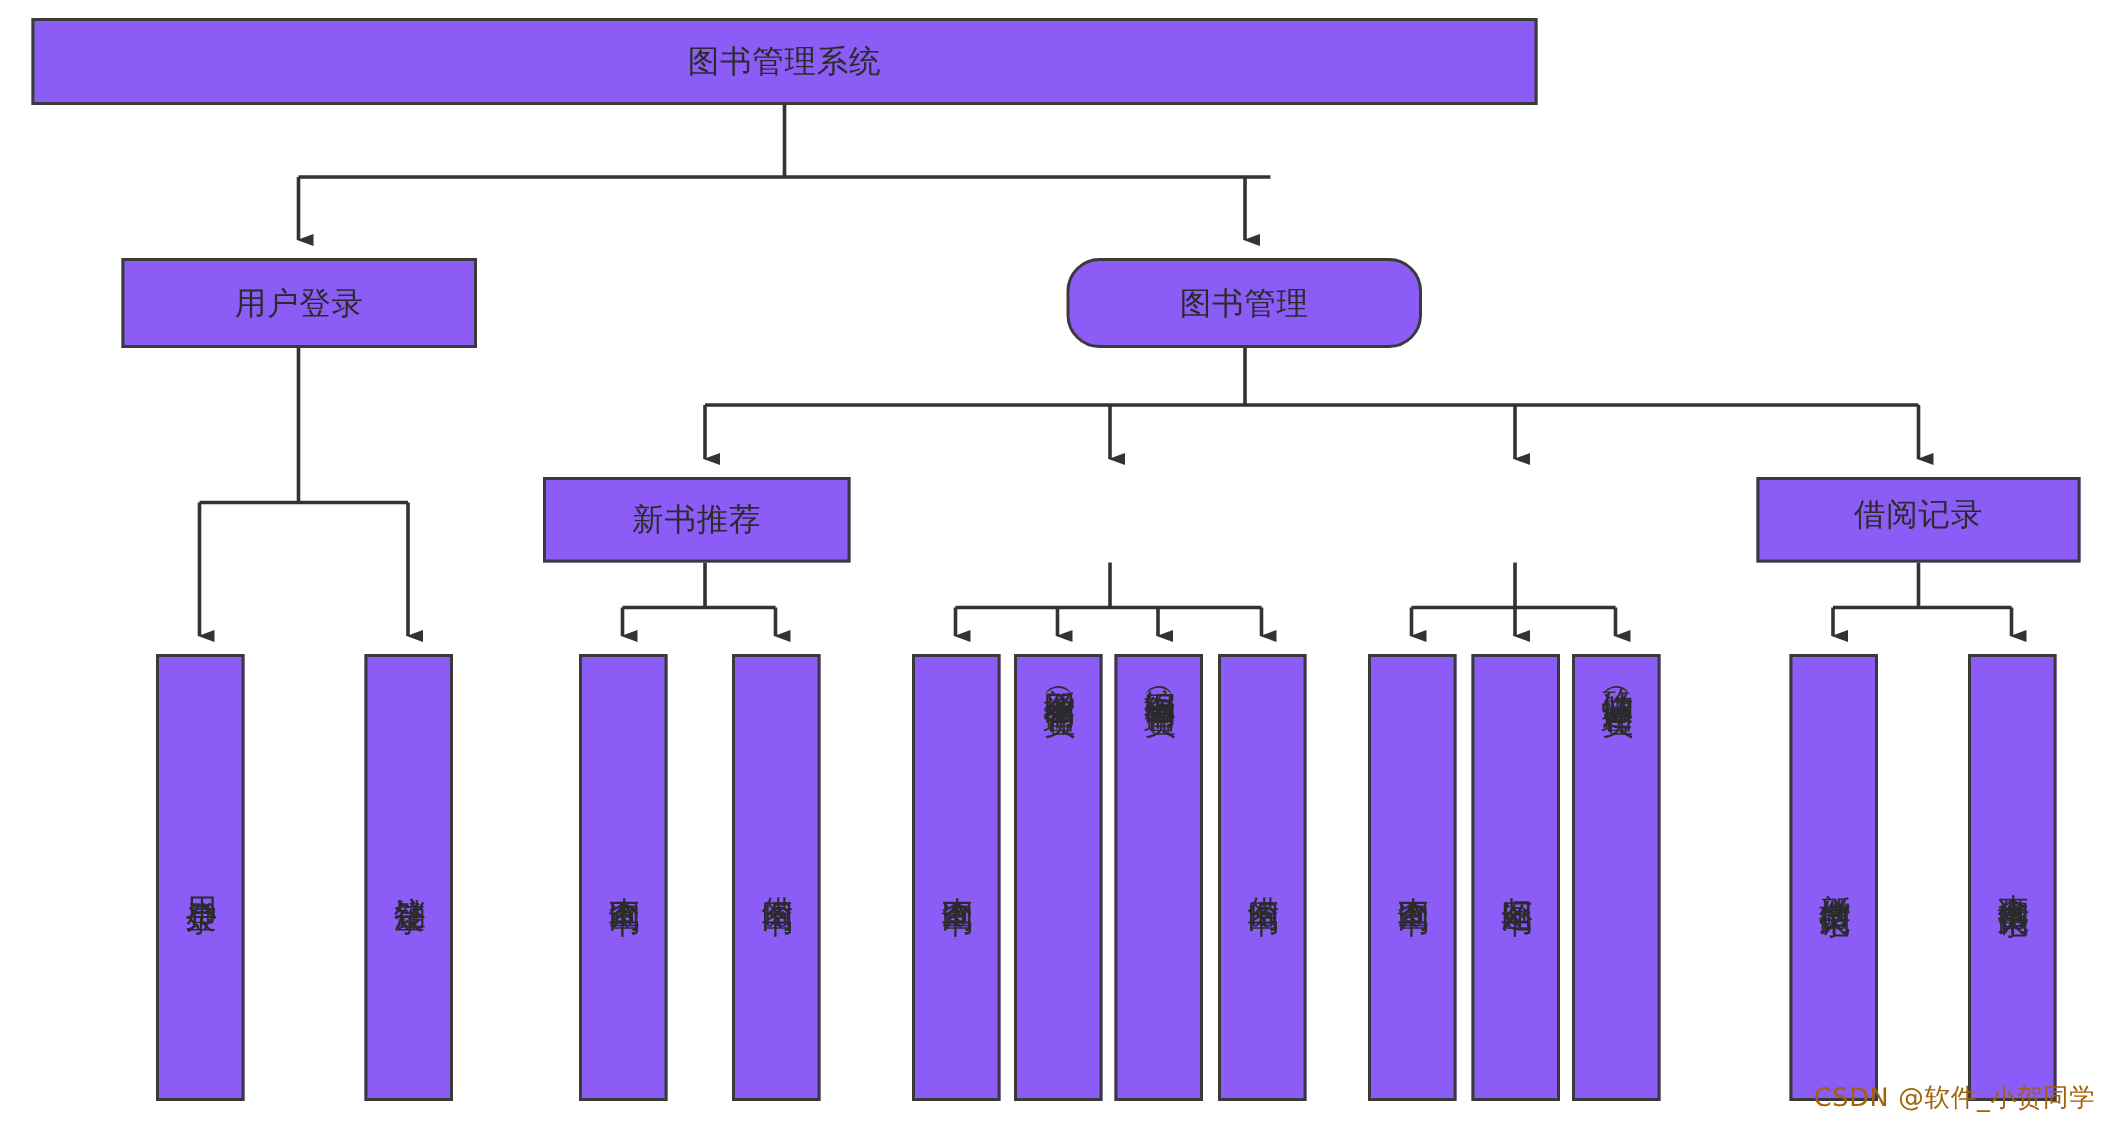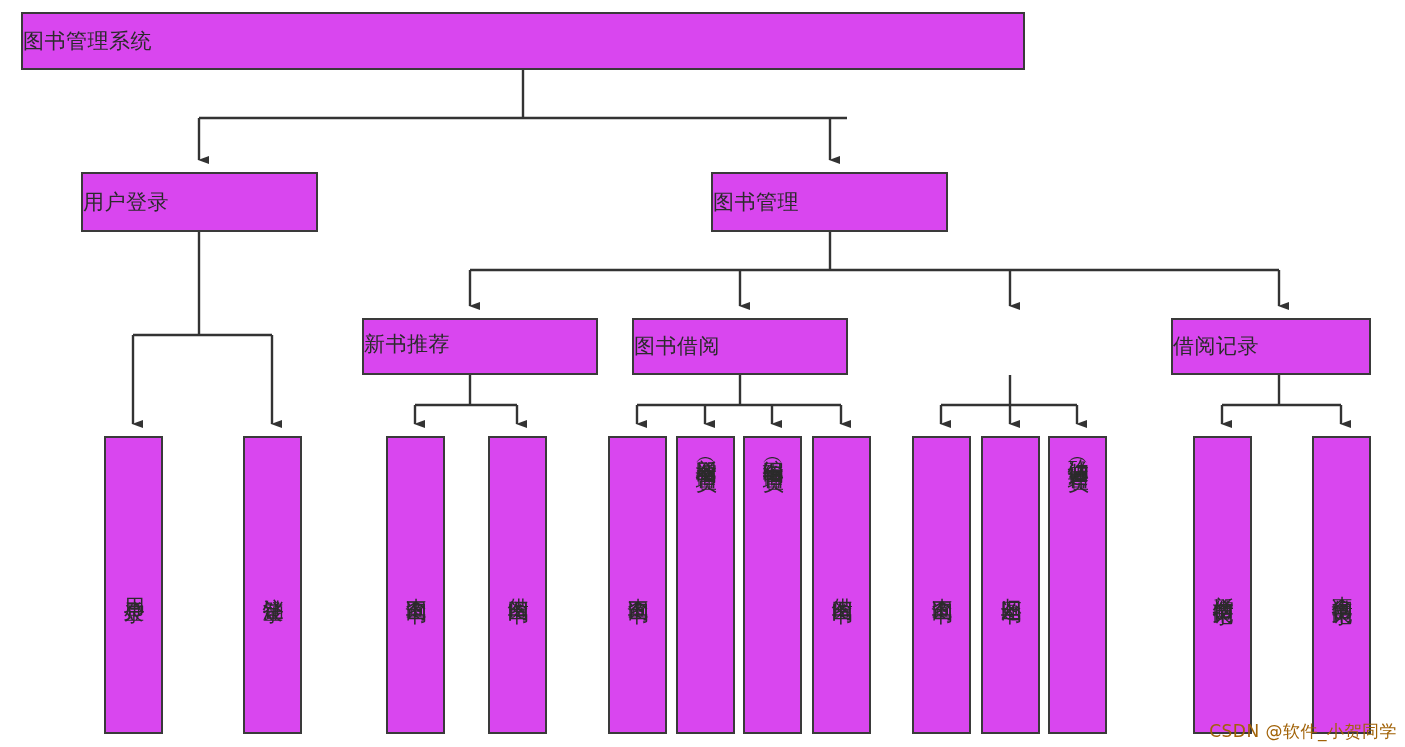--- a/index.html
+++ b/index.html
@@ -9,24 +9,25 @@
     font-family:"DejaVu Sans","Liberation Sans",sans-serif;
     overflow:hidden;
   }
   #canvas{position:relative;width:1405px;height:747px;}
 
   svg.connectors{position:absolute;left:0;top:0;width:1405px;height:747px;pointer-events:none;}
 
   .node{
     position:absolute;
     box-sizing:border-box;
-    background:#d946ef;
+    background:#8b5cf6;
     border:2px solid #3a3a3a;
     display:flex;
     align-items:center;
+    justify-content:center;
     color:#2b2b2b;
   }
   .node .label{
     display:block;
     text-align:center;
     line-height:1.18;
     letter-spacing:0.5px;
   }
   .node.horiz .label{
     font-size:21px;
@@ -112,31 +113,28 @@
     </g>
   </svg>
 
   <div class="node horiz" style="left:21px;top:12px;width:1004px;height:58px;">
     <span class="label">图书管理系统</span>
   </div>
 
   <div class="node horiz" style="left:81px;top:172px;width:237px;height:60px;">
     <span class="label">用户登录</span>
   </div>
-  <div class="node horiz" style="left:711px;top:172px;width:237px;height:60px;">
+  <div class="node horiz" style="left:711px;top:172px;width:237px;height:60px;border-radius:22px;">
     <span class="label">图书管理</span>
   </div>
 
-  <div class="node horiz" style="left:362px;top:318px;width:236px;height:57px;font-family:Liberation Mono, monospace;">
+  <div class="node horiz" style="left:362px;top:318px;width:205px;height:57px;">
     <span class="label">新书推荐</span>
   </div>
-  <div class="node horiz" style="left:632px;top:318px;width:216px;height:57px;">
-    <span class="label">图书借阅</span>
-  </div>
-  <div class="node horiz" style="left:1171px;top:318px;width:200px;height:57px;">
+  <div class="node horiz" style="left:1171px;top:318px;width:216px;height:57px;font-family:Liberation Mono, monospace;">
     <span class="label">借阅记录</span>
   </div>
 
   <div class="node vert mid" style="left:104px;top:436px;width:59px;height:298px;">
     <span class="label">用户登录</span>
   </div>
   <div class="node vert mid" style="left:243px;top:436px;width:59px;height:298px;">
     <span class="label">注销登录</span>
   </div>
 

